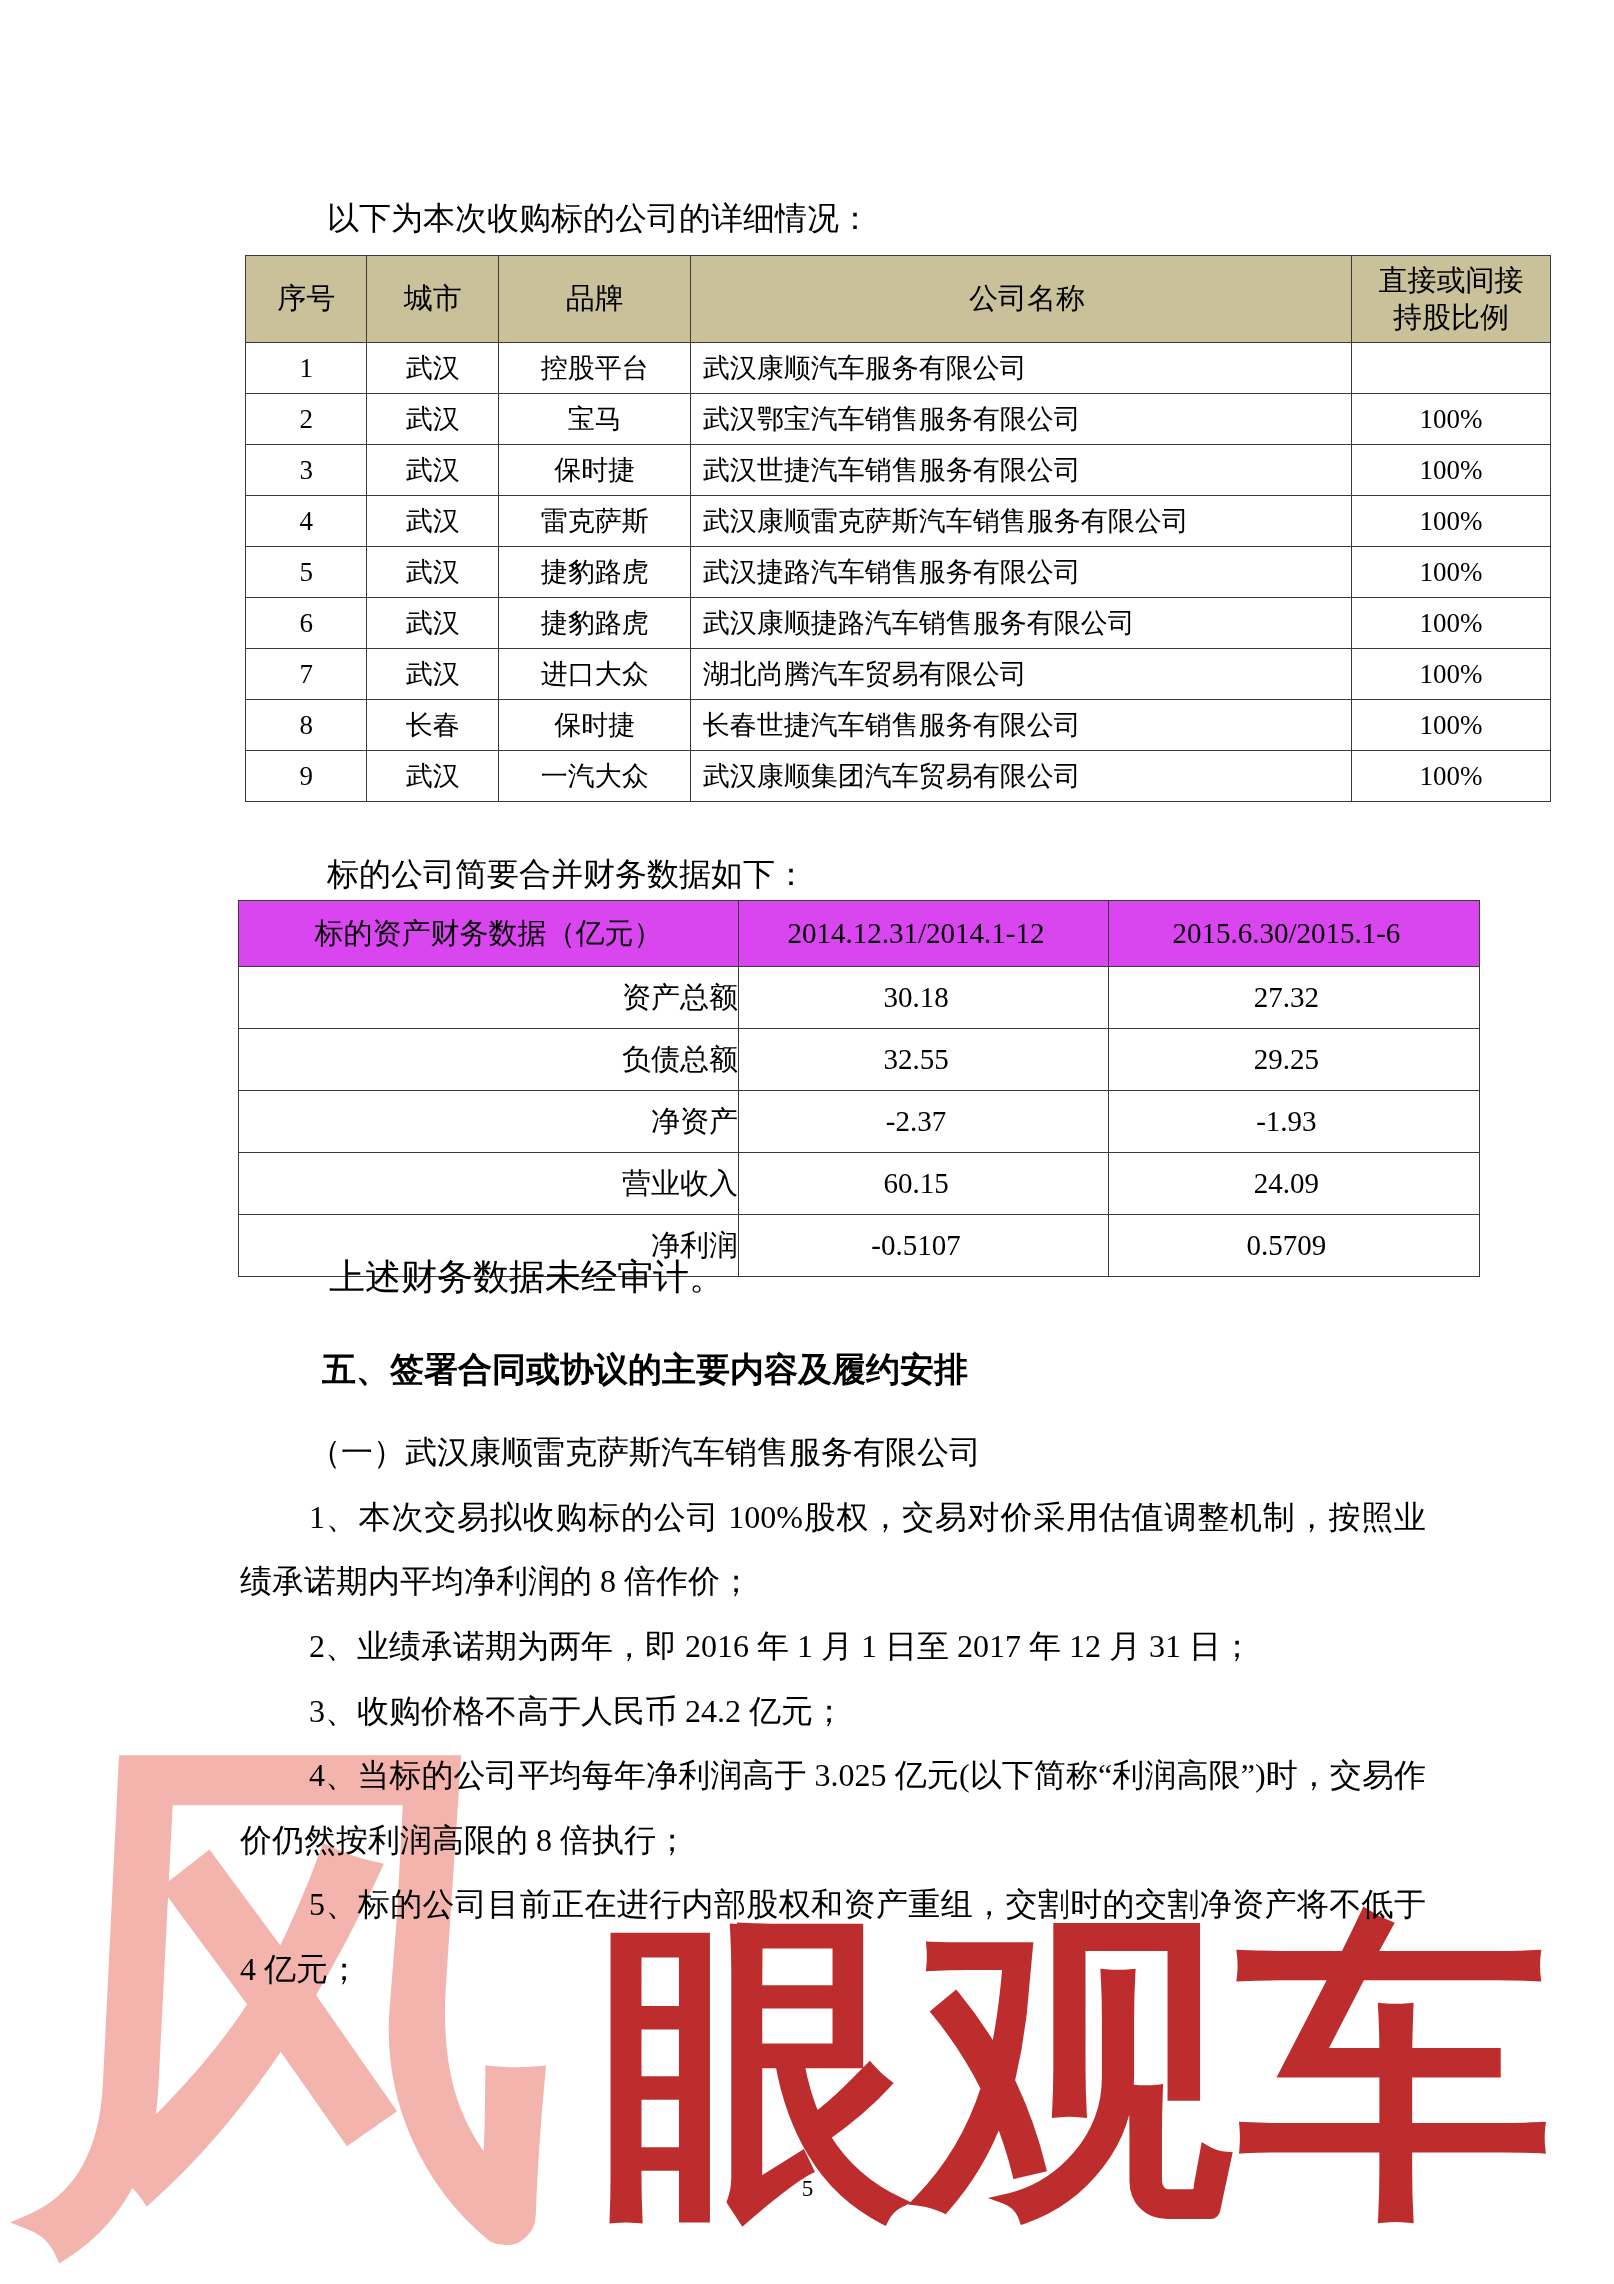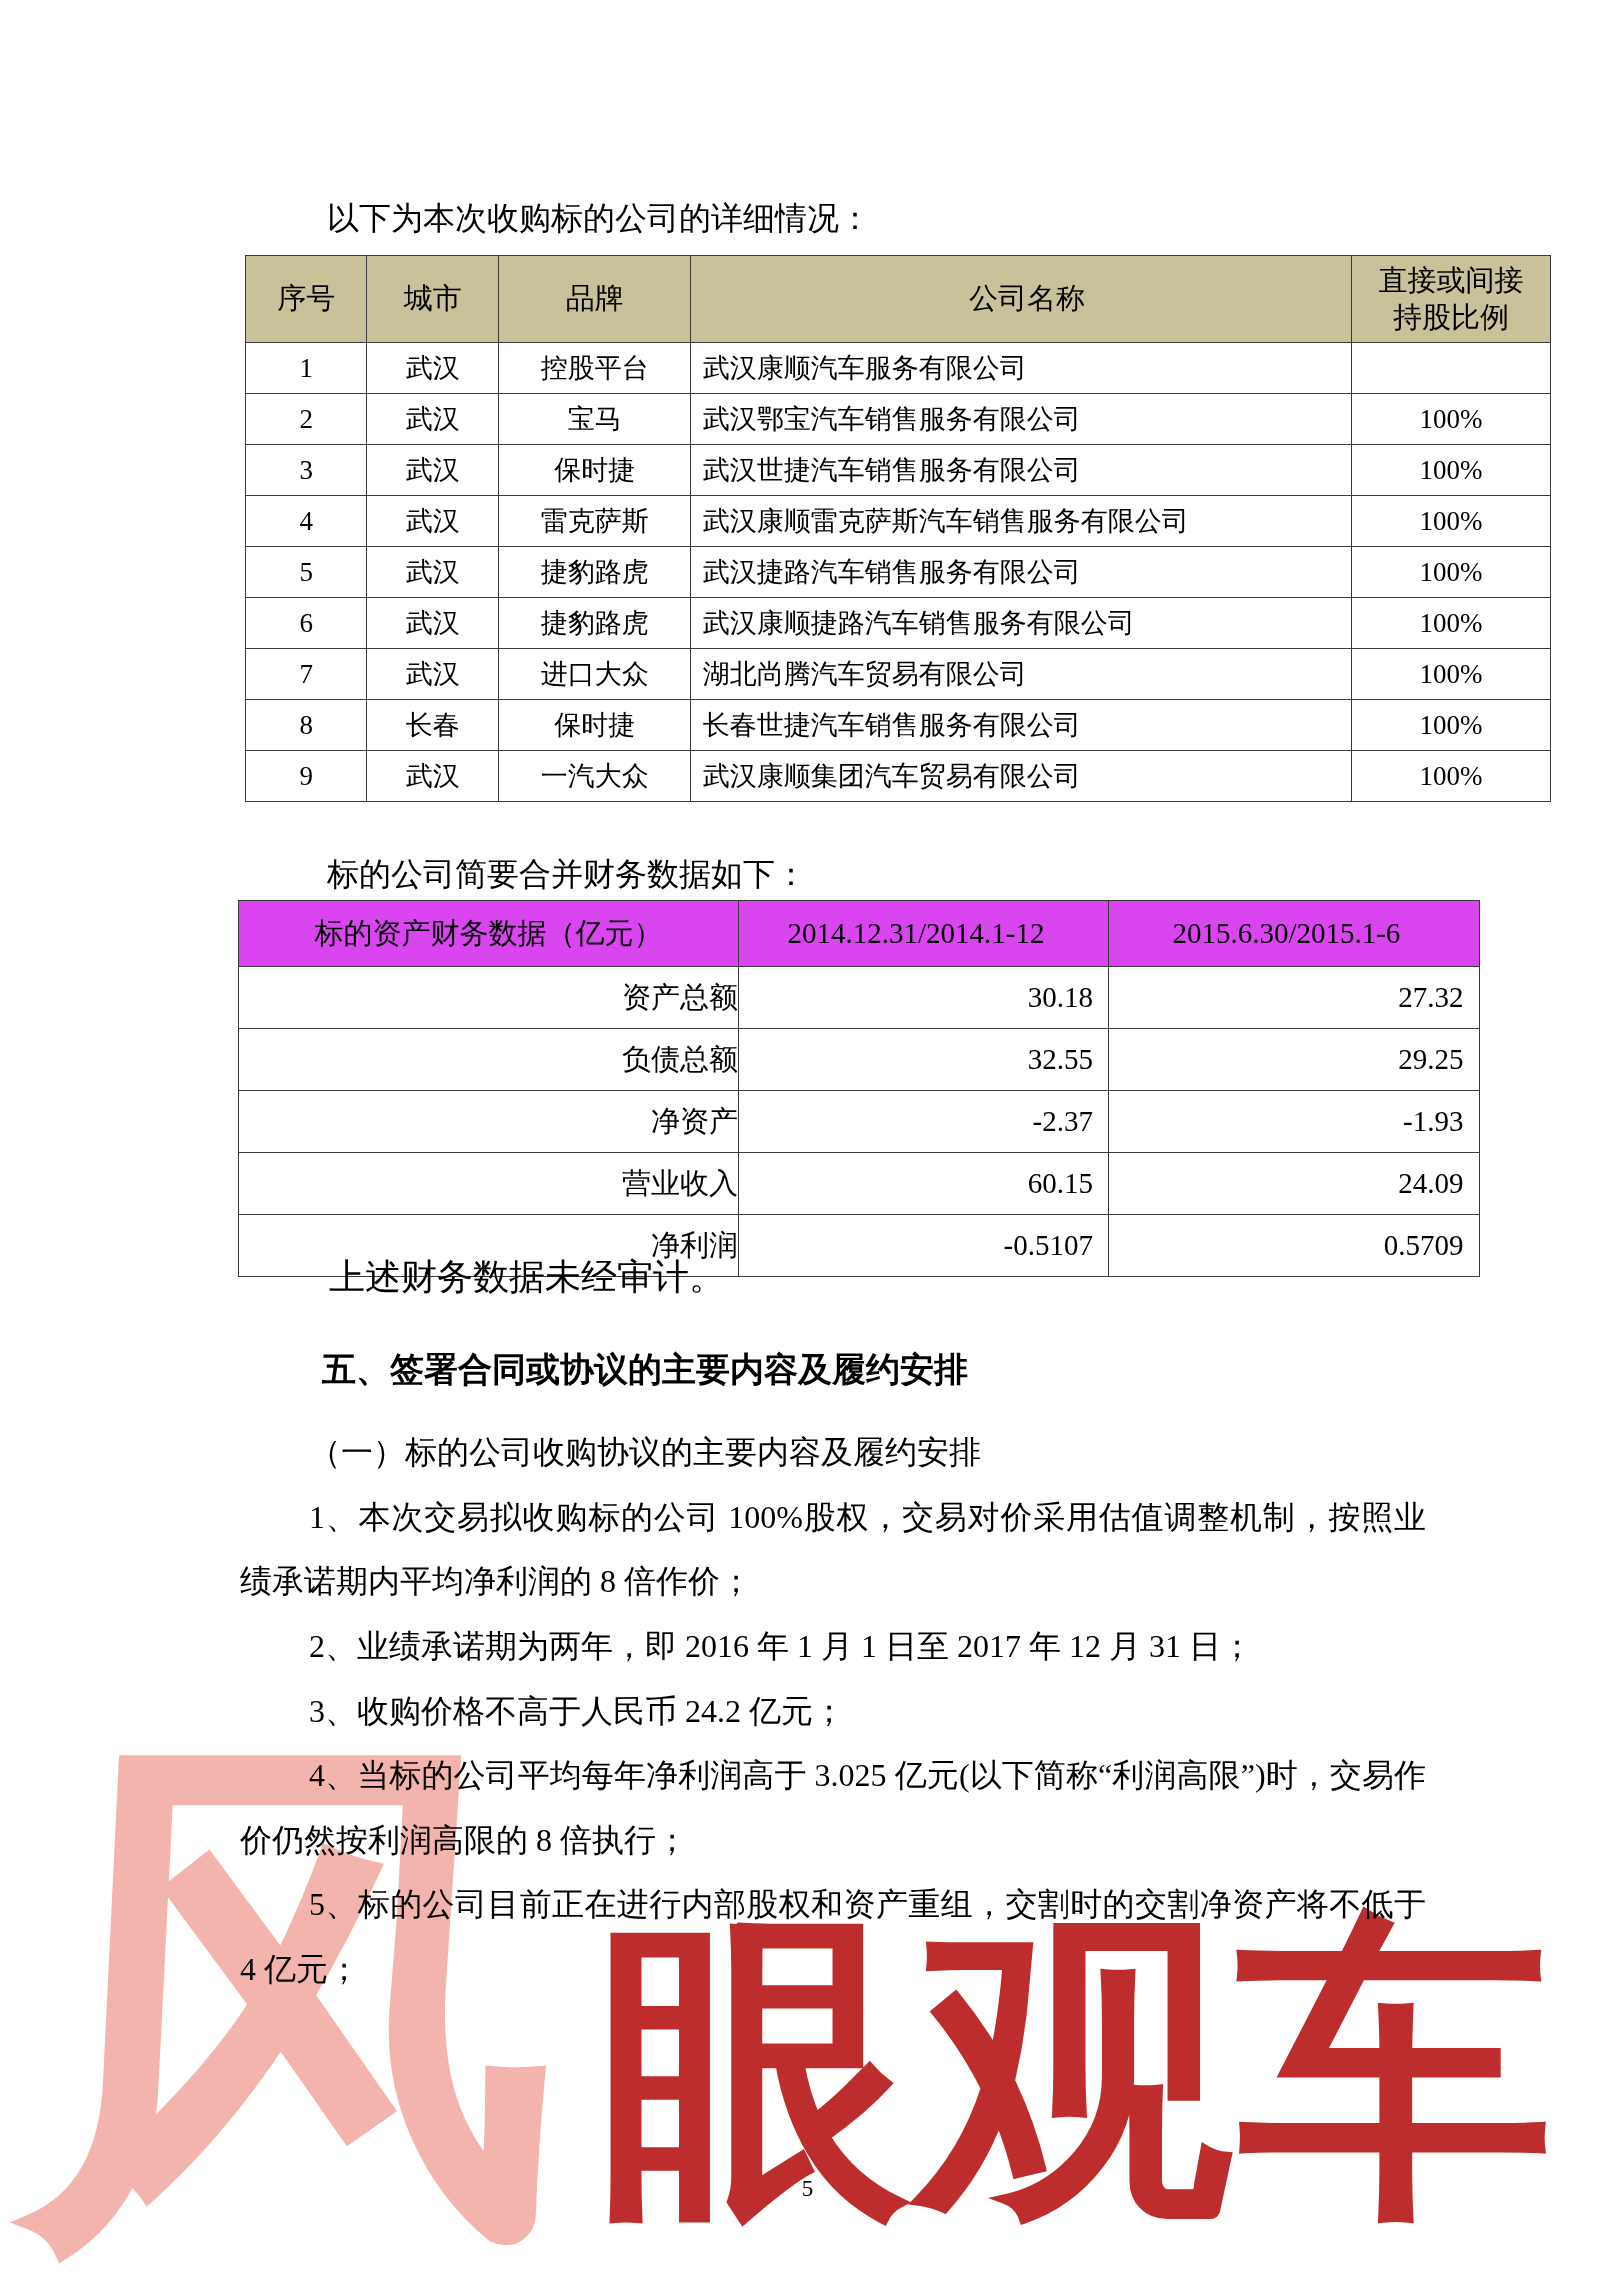--- a/index.html
+++ b/index.html
@@ -123,21 +123,21 @@
     vertical-align: middle;
     font-size: 29px;
     height: 65px;
   }
   #finance-table tbody td {
     height: 61px;
     vertical-align: middle;
     font-size: 29px;
   }
   .f-label { width: 499px; text-align: right; }
-  .f-val   { width: 354px; text-align: right; padding-right: 15.4px !important; }
+  .f-val   { width: 354px; text-align: center; padding-right: 15.4px !important; }
 
   
   .after-tables {
     position: absolute;
     left: 317px;
     top: 1259px;
     width: 1105px;
   }
   .note-line {
     font-size: 36px;
@@ -315,21 +315,21 @@
       </tbody>
     </table>
 
     <div class="after-tables">
       <div class="note-line">上述财务数据未经审计。</div>
     </div>
 
     <div class="section-heading">五、签署合同或协议的主要内容及履约安排</div>
 
     <div class="body-block">
-      <p class="ind">（一）标的公司收购协议的主要内容及履约安排</p>
+      <p class="ind">（一）武汉康顺雷克萨斯汽车销售服务有限公司</p>
       <p class="ind">1、本次交易拟收购标的公司 100%股权，交易对价采用估值调整机制，按照业绩承诺期内平均净利润的 8 倍作价；</p>
       <p class="ind">2、业绩承诺期为两年，即 2016 年 1 月 1 日至 2017 年 12 月 31 日；</p>
       <p class="ind">3、收购价格不高于人民币 24.2 亿元；</p>
       <p class="ind">4、当标的公司平均每年净利润高于 3.025 亿元(以下简称“利润高限”)时，交易作价仍然按利润高限的 8 倍执行；</p>
       <p class="ind">5、标的公司目前正在进行内部股权和资产重组，交割时的交割净资产将不低于 4 亿元；</p>
     </div>
 
   </div>
 
   <div class="page-number">5</div>

